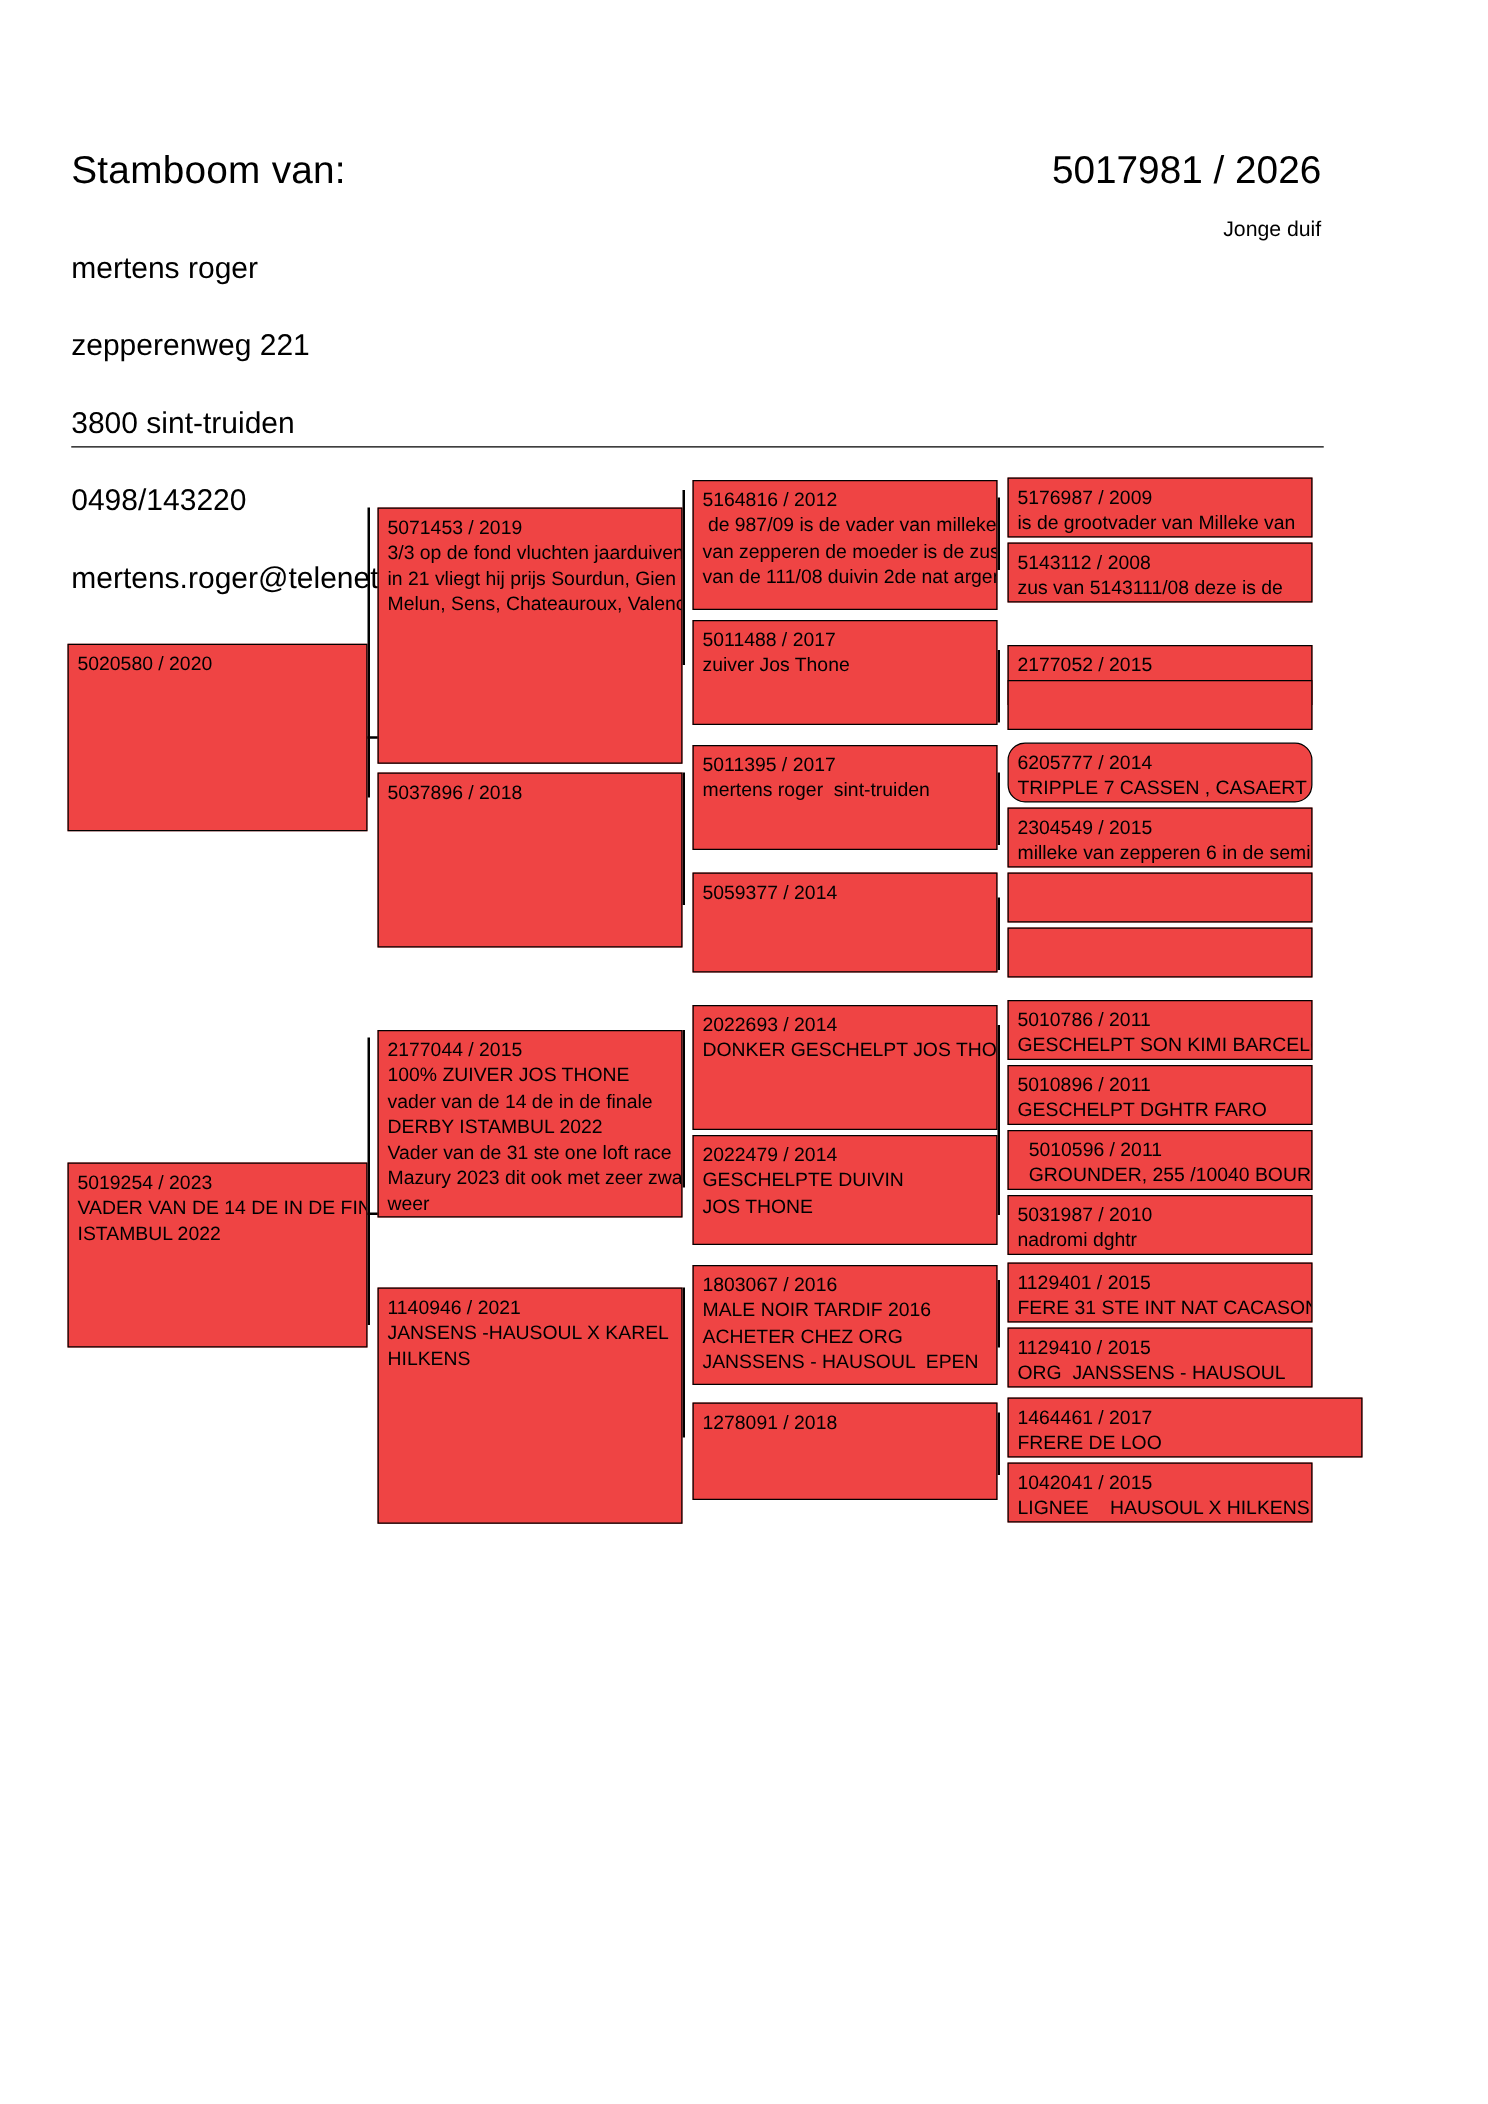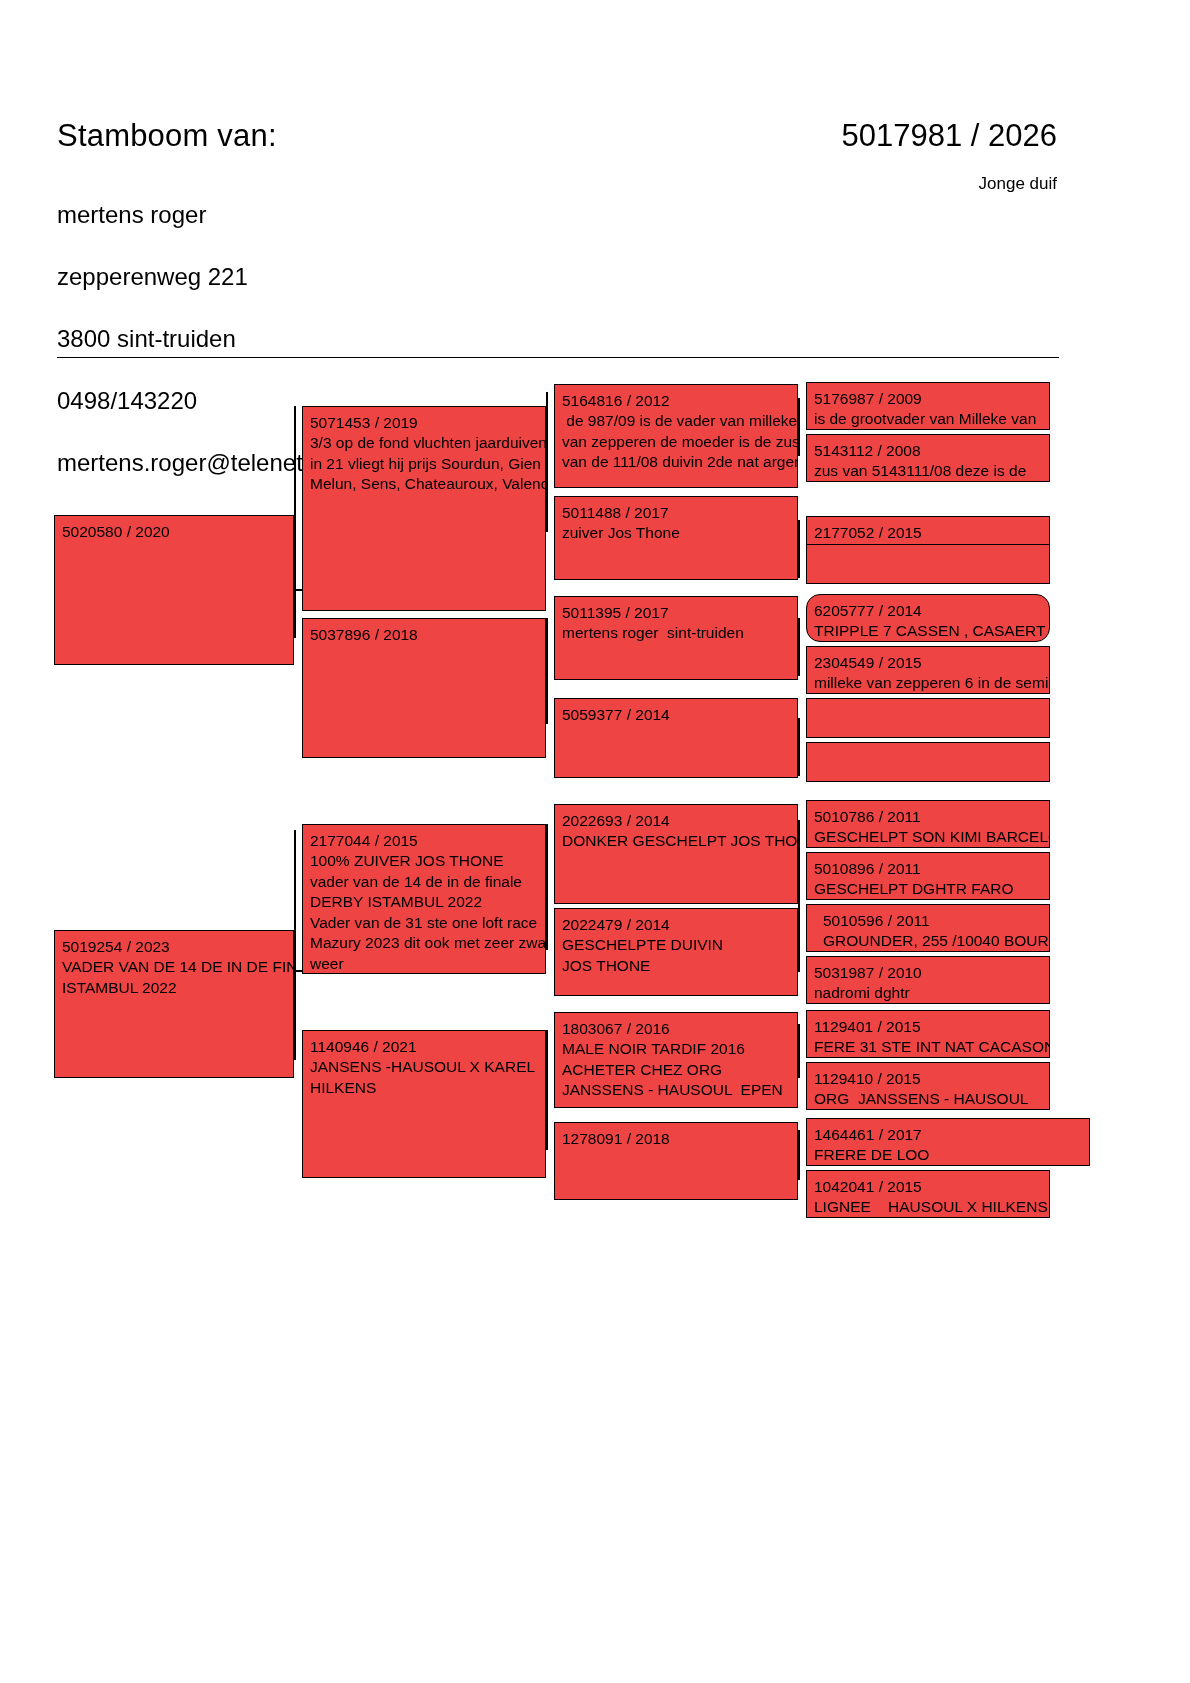--- a/index.html
+++ b/index.html
@@ -154,21 +154,21 @@
 <div class="box" style="left:302px; top:824px; width:244px; height:150px;">
   <div class="ring">2177044 / 2015</div>
   <div class="note">100% ZUIVER JOS THONE
 vader van de 14 de in de finale
 DERBY ISTAMBUL 2022
 Vader van de 31 ste one loft race
 Mazury 2023 dit ook met zeer zwaar
 weer</div>
 </div>
 
-<div class="box" style="left:302px; top:1030px; width:244px; height:148px;">
+<div class="box" style="left:302px; top:1030px; width:244px; height:189px;">
   <div class="ring">1140946 / 2021</div>
   <div class="note">JANSENS -HAUSOUL X KAREL
 HILKENS</div>
 </div>
 
 <div class="box" style="left:554px; top:384px; width:244px; height:104px;">
   <div class="ring">5164816 / 2012</div>
   <div class="note"> de 987/09 is de vader van milleke
 van zepperen de moeder is de zus
 van de 111/08 duivin 2de nat argenton</div>

